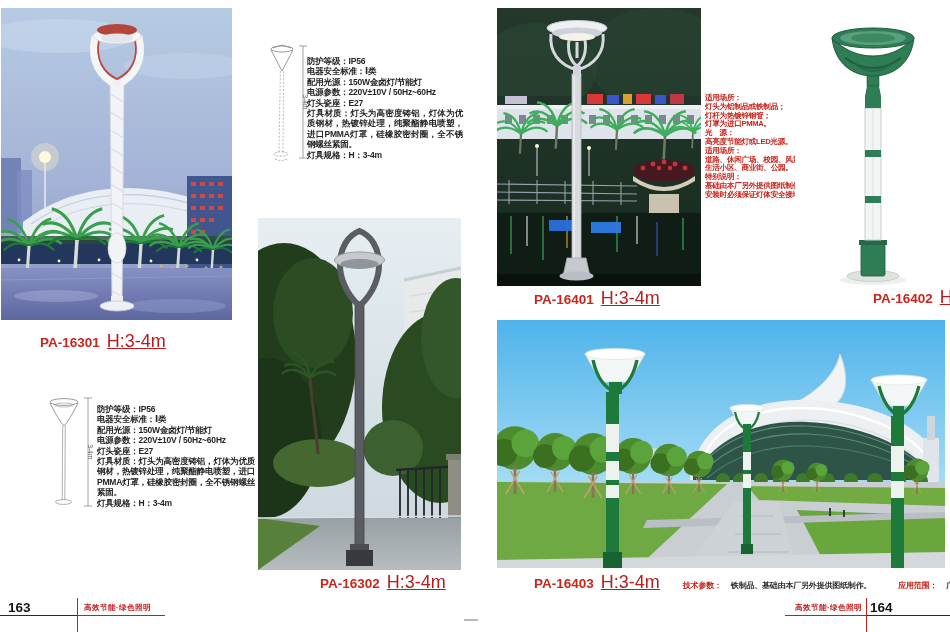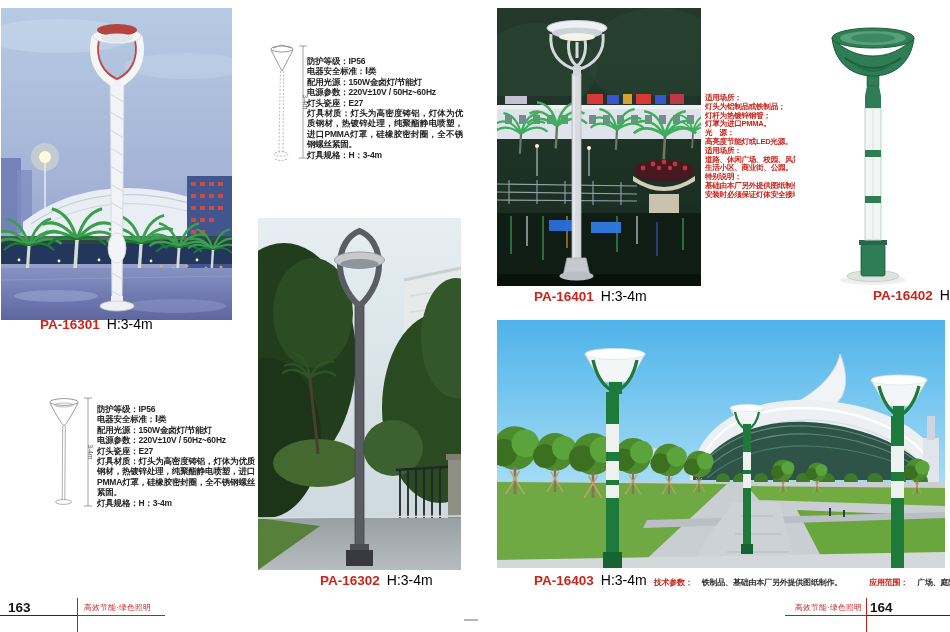--- a/index.html
+++ b/index.html
@@ -2,35 +2,35 @@
 <html><head>
 <meta charset="utf-8">
 <style>
   html,body{margin:0;padding:0;background:#9a9a9a;}
   .sheet{position:relative;width:950px;height:632px;background:#ffffff;margin:0 auto;
          font-family:"Liberation Sans","DejaVu Sans",sans-serif;overflow:hidden;}
   .photo{position:absolute;overflow:hidden;}
   .photo svg{display:block;width:100%;height:100%;}
   .caption{position:absolute;display:flex;align-items:baseline;gap:7px;white-space:nowrap;padding-left:36px;}
   .caption .code{font-weight:bold;font-size:13.5px;color:#c8251c;letter-spacing:0;}
-  .caption .hgt{font-size:14px;color:#000000;}
+  .caption .hgt{font-size:18px;color:#b91c1c;text-decoration:underline;}
   .mini{font-size:8px;font-weight:bold;letter-spacing:-0.2px;}
-  .mini.lab{color:#c8251c;}
+  .mini.lab{color:#c8251c;margin-left:16px;}
   .mini.txt{color:#2e2e2e;margin-left:2px;}
   .spec{position:absolute;font-size:8.5px;line-height:10.4px;font-weight:bold;color:#252525;
         letter-spacing:-0.2px;text-align:justify;}
   .spec .line{min-height:10px;}
   .notes{position:absolute;font-size:7.6px;line-height:8.8px;font-weight:bold;color:#c8251c;
          letter-spacing:-0.3px;white-space:nowrap;}
   .drawing{position:absolute;}
   .drawing svg{display:block;width:100%;height:100%;}
   .rule{position:absolute;height:1px;}
   .vrule{position:absolute;width:1px;}
   .pageno{position:absolute;font-size:13.5px;font-weight:bold;color:#141414;}
-  .slogan{position:absolute;font-size:7.6px;font-weight:normal;color:#c01f20;letter-spacing:0.4px;white-space:nowrap;}
+  .slogan{position:absolute;font-size:7.6px;font-weight:bold;color:#c01f20;letter-spacing:0.4px;white-space:nowrap;}
   .folddash{position:absolute;background:#b8b8b8;}
 </style>
 </head>
 <body>
 
 <div class="sheet">
 
   <figure class="photo" style="left:1px;top:8px;width:231px;height:312px;margin:0;">
     <svg viewBox="0 0 231 312" preserveAspectRatio="none">
       <defs>
@@ -142,21 +142,21 @@
         <path d="M94,30 C89,53 99,69 116,77 C133,69 143,53 138,30" fill="none" stroke="#f4f5f7" stroke-width="7.5" stroke-linecap="round"></path>
         <path d="M98,32 C94,52 103,65 116,71 C129,65 138,52 134,32" fill="none" stroke="#c2463e" stroke-width="1.8"></path>
         <ellipse cx="116" cy="28" rx="24" ry="7.5" fill="#f6f6f8" stroke="#d6d6de" stroke-width="0.8"></ellipse>
         <ellipse cx="116" cy="22" rx="20" ry="6" fill="#b5443c"></ellipse>
         <ellipse cx="116" cy="30" rx="16" ry="4.5" fill="#e2e6ec"></ellipse>
         <rect x="112" y="72" width="8" height="6" fill="#eef0f4"></rect>
       </g>
     </svg>
   </figure>
 
-  <div class="caption" style="left:4px;top:316px;">
+  <div class="caption" style="left:4px;top:331px;">
     <span class="code">PA-16301</span>
     <span class="hgt">H:3-4m</span>
   </div>
 
   <div class="drawing" style="left:253px;top:40px;width:58px;height:128px;">
     <svg viewBox="0 0 58 128">
       <ellipse cx="29" cy="9" rx="11" ry="3" fill="none" stroke="#8f8f8f" stroke-width="0.9"></ellipse>
       <path d="M18,10 L29,31 L40,10" fill="none" stroke="#8f8f8f" stroke-width="0.9"></path>
       <path d="M20,8 L29,5 L38,8" fill="none" stroke="#8f8f8f" stroke-width="0.9"></path>
       <line x1="27.4" y1="31" x2="26" y2="112" stroke="#a8a8a8" stroke-width="0.8" stroke-dasharray="2,1.6"></line>

